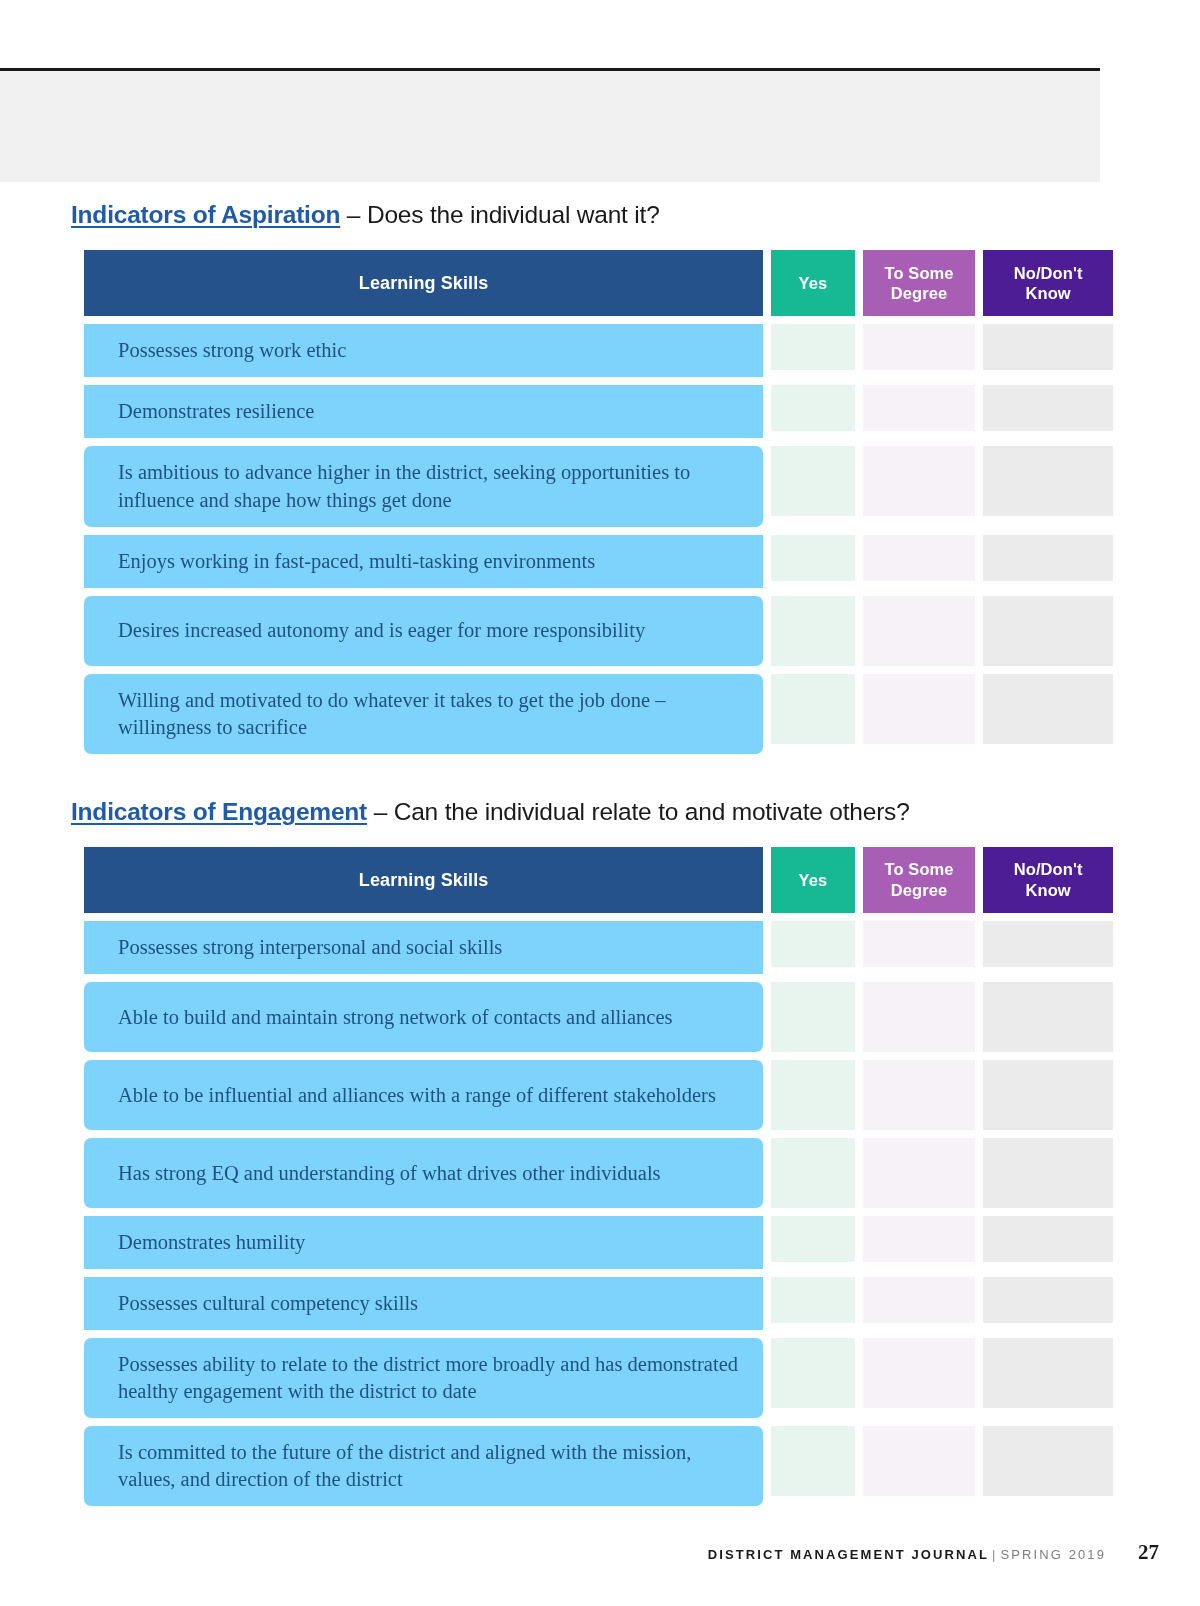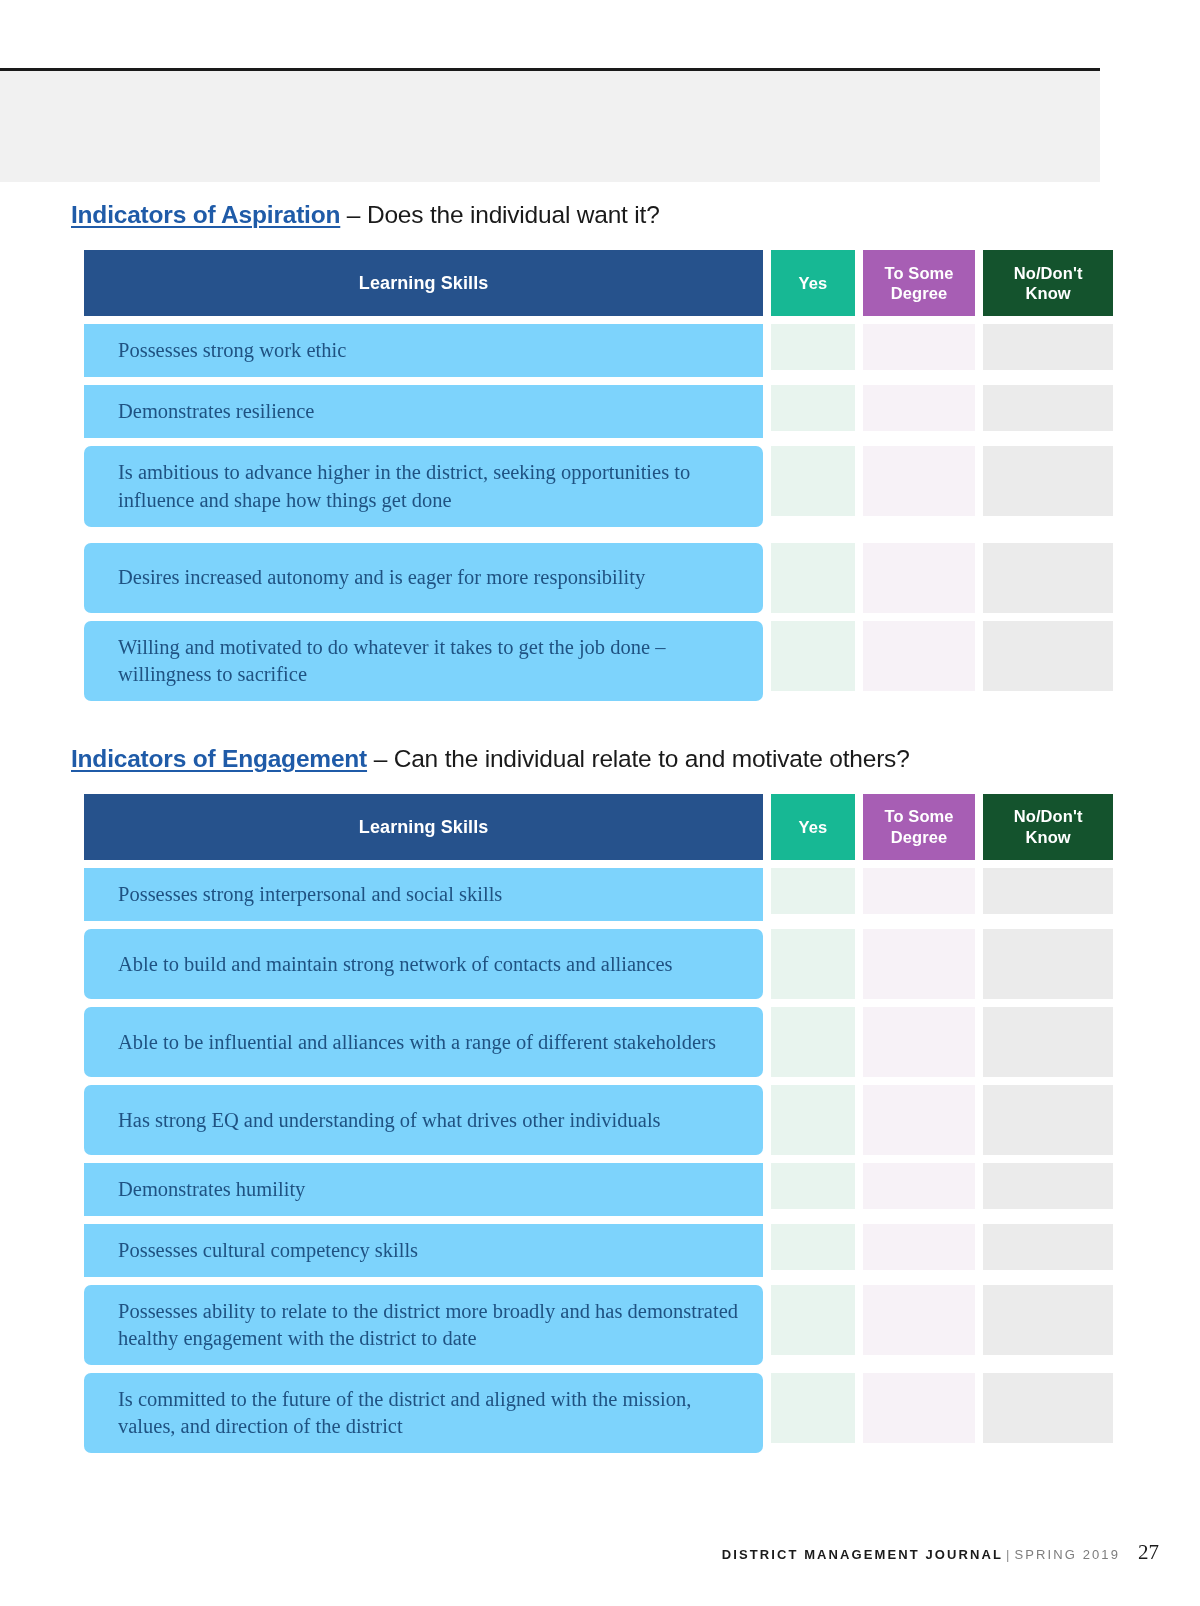--- a/index.html
+++ b/index.html
@@ -109,21 +109,21 @@
     background: #26528c;
     font-size: 18px;
   }
   .th-yes {
     background: #17b894;
   }
   .th-some {
     background: #a75eb4;
   }
   .th-no {
-    background: #14532d;
+    background: #4c1d95;
   }
 
   col.c-skills { width: 683px; }
   col.c-gap    { width: 8px; }
   col.c-yes    { width: 84px; }
   col.c-some   { width: 113px; }
   col.c-no     { width: 130px; }
 
   .tbody-row td {
     padding: 0;
@@ -160,21 +160,21 @@
 
   
   .footer {
     position: absolute;
     left: 0;
     top: 1540px;
     width: 1159px;
     display: flex;
     align-items: baseline;
     justify-content: flex-end;
-    gap: 18px;
+    gap: 32px;
   }
   .footer-text {
     font-family: "Liberation Sans", sans-serif;
     font-size: 13px;
     letter-spacing: 2.1px;
     color: #1a1a1a;
     font-weight: 700;
     white-space: nowrap;
   }
   .footer-text .sep {
@@ -182,21 +182,21 @@
     color: #8c8c8c;
     padding: 0 3px;
   }
   .footer-text .issue {
     font-weight: 400;
     color: #7d7d7d;
   }
   .footer-page {
     font-family: "Liberation Serif", serif;
     font-size: 21px;
-    font-weight: 400;
+    font-weight: 700;
     color: #1a1a1a;
   }
 </style>
 </head>
 <body>
 
 <div class="page">
 
   <div class="top-rule"></div>
   <div class="top-banner"></div>
@@ -290,20 +290,37 @@
                 <td>
                   <div class="mark-cell mark-some two-line"></div>
                 </td>
                 <td class="cellpad"></td>
                 <td>
                   <div class="mark-cell mark-no two-line"></div>
                 </td>
               </tr>
               <tr class="row-gap">
                 <td colspan="7"></td>
+              </tr>
+              <tr class="tbody-row">
+                <td>
+                  <div class="skill-cell">Enjoys working in fast-paced, multi-tasking environments</div>
+                </td>
+                <td class="cellpad"></td>
+                <td>
+                  <div class="mark-cell mark-yes"></div>
+                </td>
+                <td class="cellpad"></td>
+                <td>
+                  <div class="mark-cell mark-some"></div>
+                </td>
+                <td class="cellpad"></td>
+                <td>
+                  <div class="mark-cell mark-no"></div>
+                </td>
               </tr>
               <tr class="row-gap">
                 <td colspan="7"></td>
               </tr>
               <tr class="tbody-row">
                 <td>
                   <div class="skill-cell two-line">Desires increased autonomy and is eager for more responsibility</div>
                 </td>
                 <td class="cellpad"></td>
                 <td>

